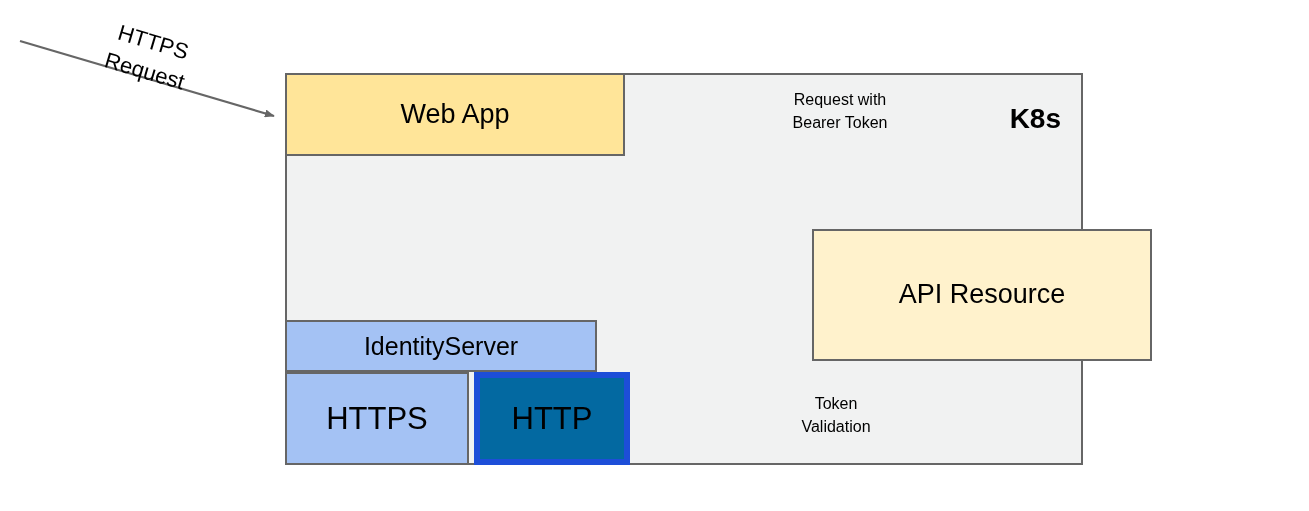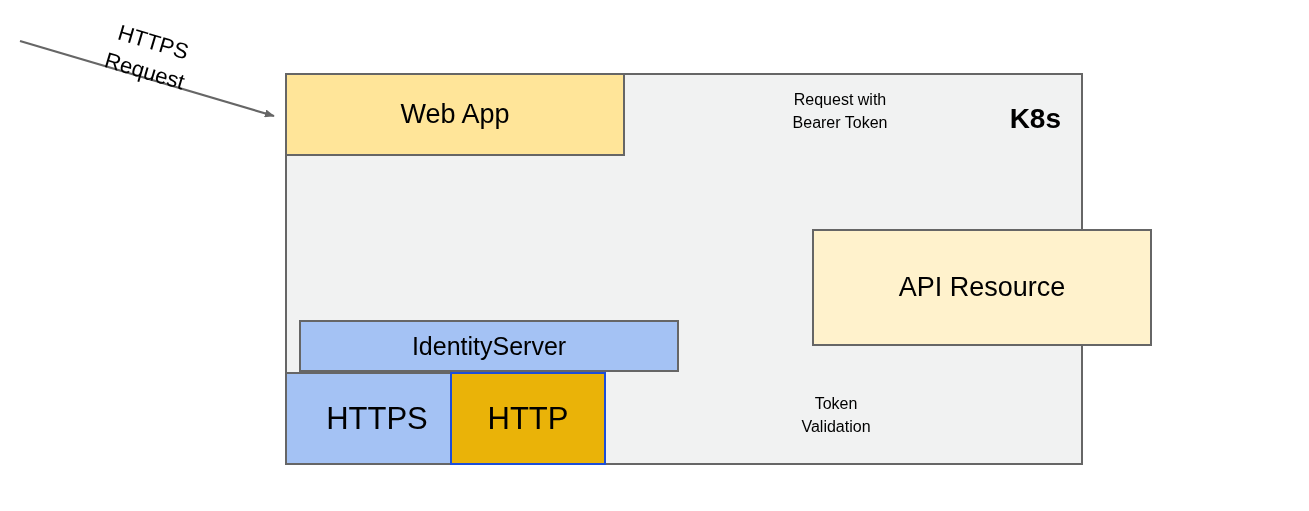--- a/index.html
+++ b/index.html
@@ -58,50 +58,50 @@
     width: 340px;
     height: 83px;
     background: #FFE599;
     border: 2px solid #666666;
     font-size: 27px;
   }
   .api-resource {
     left: 812px;
     top: 229px;
     width: 340px;
-    height: 117px;
+    height: 132px;
     background: #FFF2CC;
     border: 2px solid #666666;
     font-size: 27px;
   }
   .identity-server {
-    left: 299px;
+    left: 285px;
     top: 320px;
-    width: 380px;
+    width: 312px;
     height: 52px;
     background: #A4C2F4;
     border: 2px solid #666666;
     font-size: 25px;
   }
   .proto-https {
     left: 285px;
     top: 372px;
     width: 184px;
     height: 93px;
     background: #A4C2F4;
     border: 2px solid #666666;
     font-size: 31px;
   }
   .proto-http {
-    left: 450px;
+    left: 474px;
     top: 372px;
     width: 156px;
     height: 93px;
-    background: #eab308;
-    border: 2px solid #1d4ed8;
+    background: #0369a1;
+    border: 6px solid #1d4ed8;
     font-size: 31px;
   }
   .edge-label {
     position: absolute;
     color: #000000;
     font-size: 16px;
     text-align: center;
     line-height: 1.45;
     white-space: pre-line;
     background: transparent;

